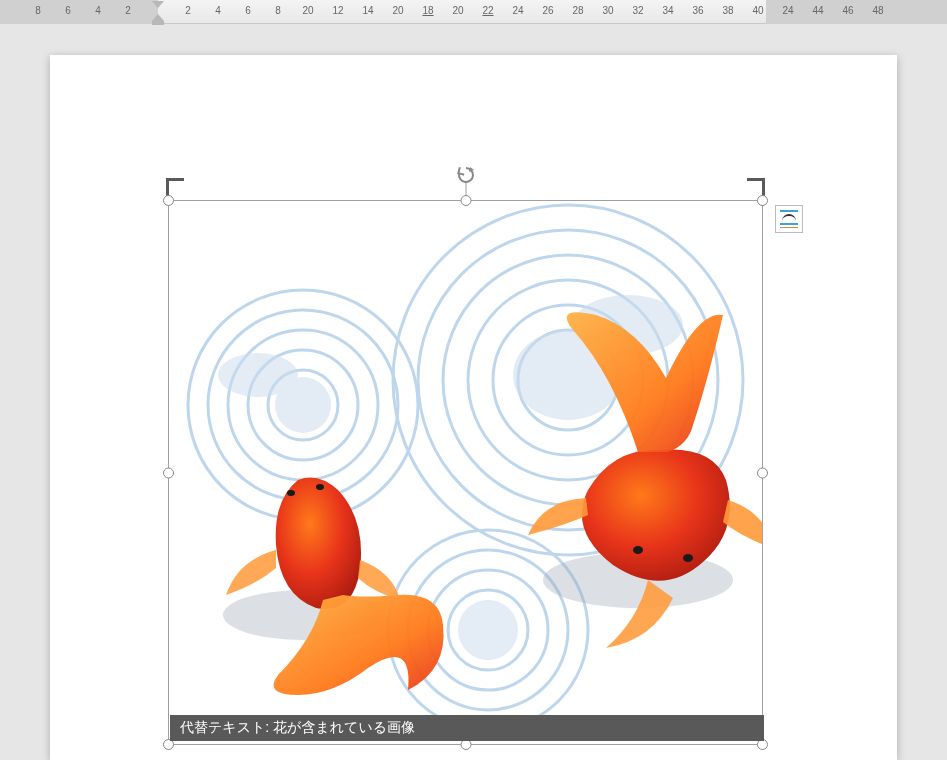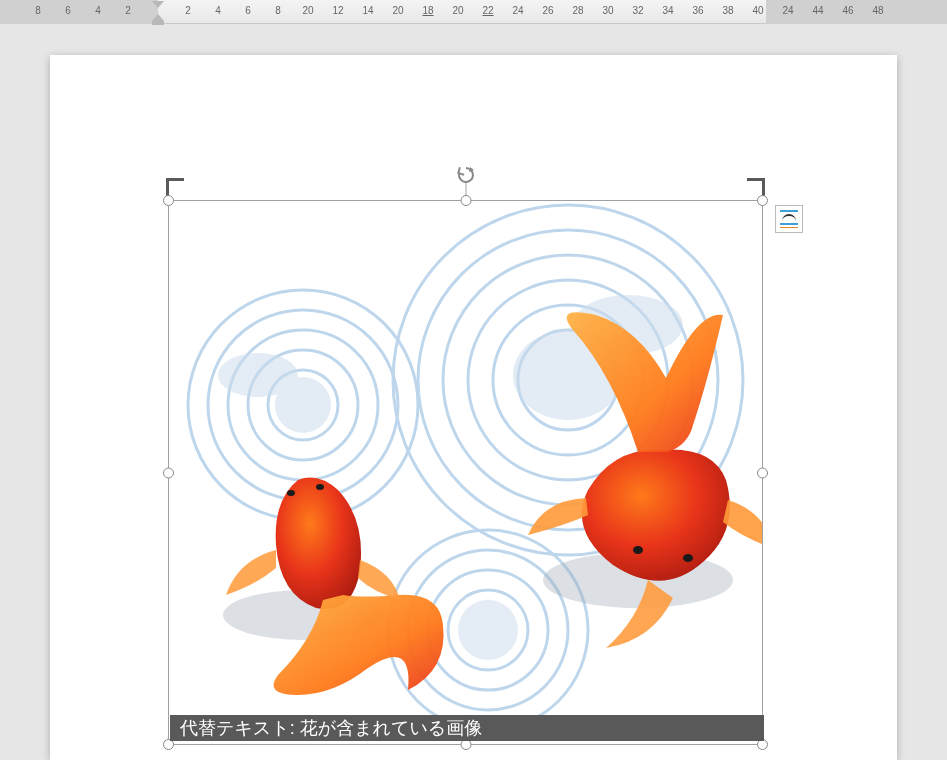--- a/index.html
+++ b/index.html
@@ -159,21 +159,21 @@
   bottom: 19px;
   width: 594px;
   height: 26px;
   background: #595959;
   display: flex;
   align-items: center;
   padding-left: 10px;
 }
 .alt-text {
   color: #fff;
-  font-size: 18px;
+  font-size: 14px;
 }
 
 
 .art {
   position: absolute;
   top: 200px;
   left: 168px;
   width: 595px;
   height: 518px;
   overflow: hidden;

